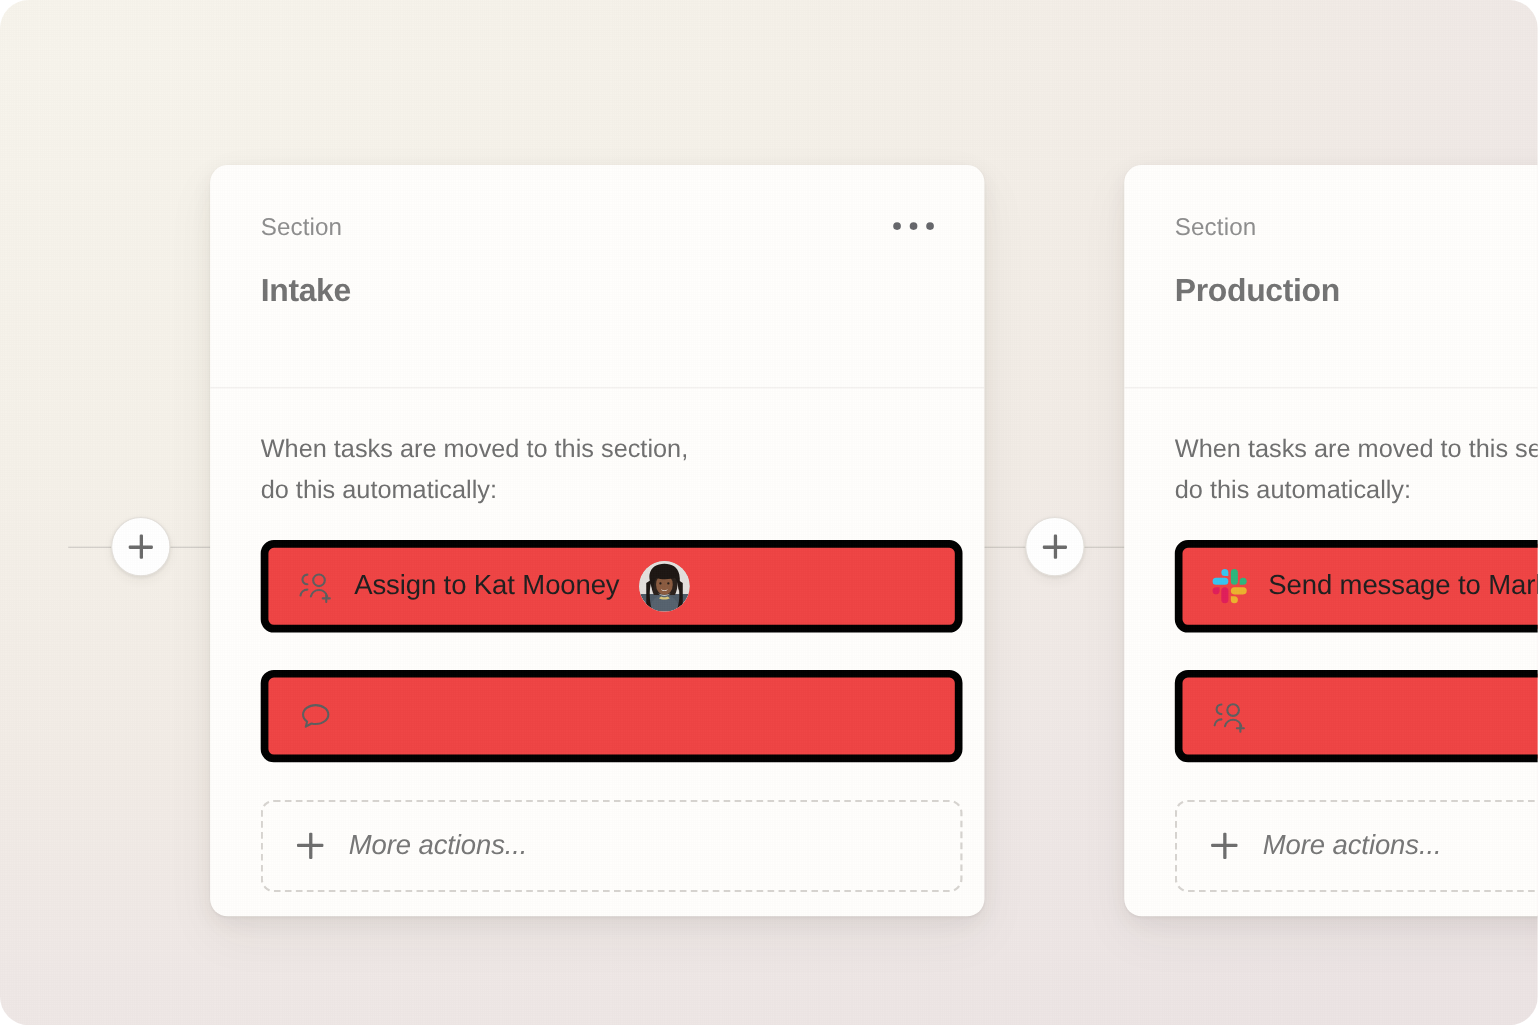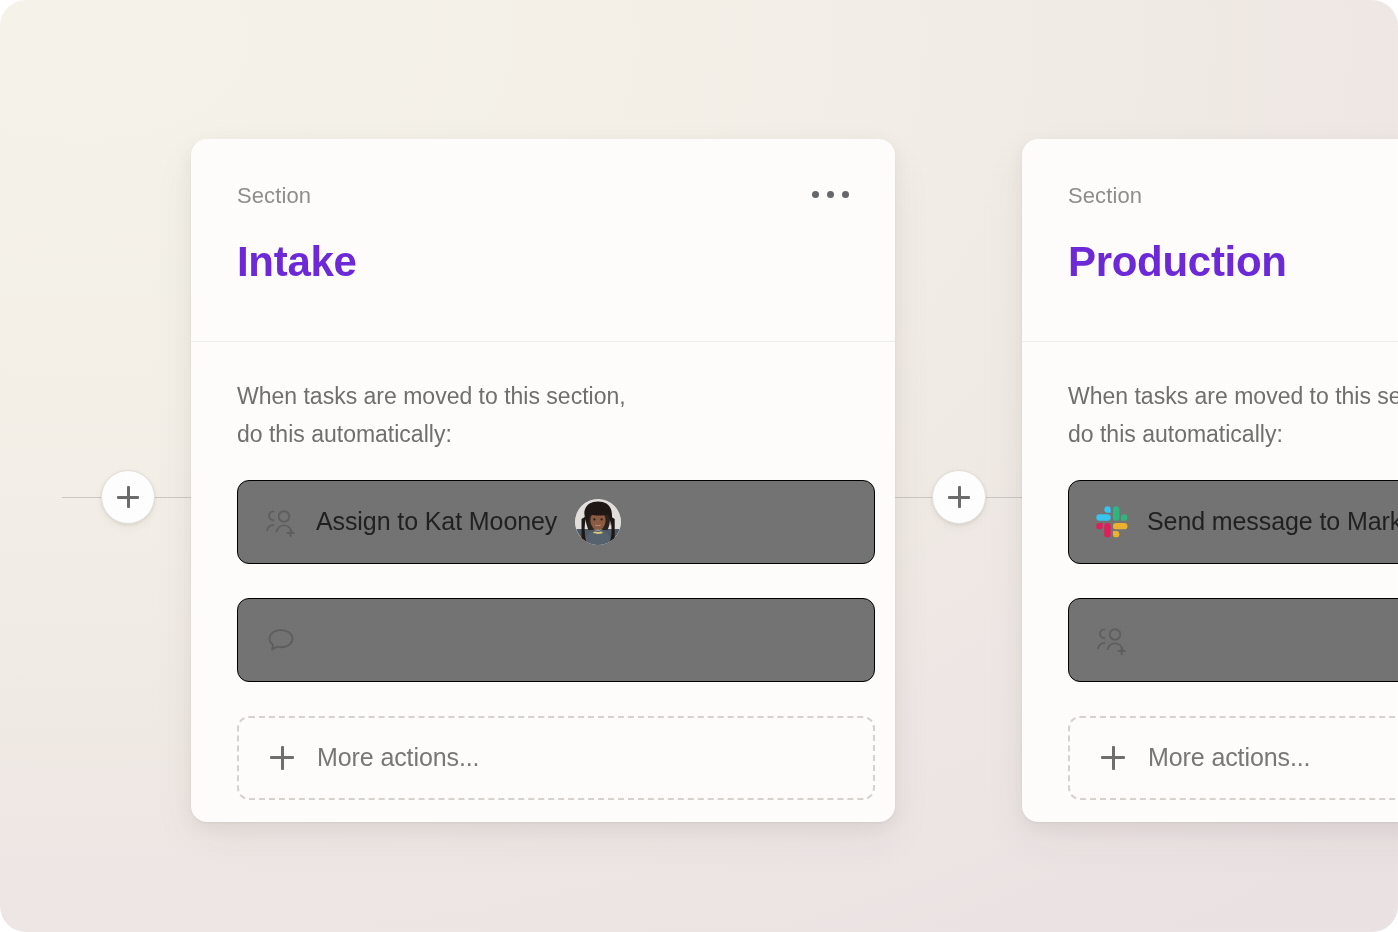--- a/index.html
+++ b/index.html
@@ -67,21 +67,21 @@
     position: absolute;
     background: #6b6b6b;
     border-radius: 1px;
   }
   .plus-glyph::before { left: 0; top: 9.5px; width: 22px; height: 3px; }
   .plus-glyph::after  { top: 0; left: 9.5px; height: 22px; width: 3px; }
 
   
   .card {
     position: absolute;
-    top: 139px;
+    top: 150px;
     width: 704px;
     height: 683px;
     background: #fffefc;
     border-radius: 16px;
     box-shadow:
       0 1px 2px rgba(60,50,40,.055),
       0 6px 18px rgba(60,50,40,.065),
       0 18px 46px rgba(60,50,40,.05);
     overflow: hidden;
   }
@@ -97,23 +97,23 @@
 
   .eyebrow {
     font-size: 22px;
     color: #8e8e8e;
     letter-spacing: .1px;
     line-height: 1;
   }
 
   .card-title {
     margin-top: 32px;
-    font-size: 42px;
+    font-size: 29px;
     font-weight: bold;
-    color: #6d28d9;
+    color: #737373;
     letter-spacing: -.3px;
     line-height: 1.1;
   }
 
   .kebab {
     position: absolute;
     right: 44px;
     top: 46px;
     display: flex;
     gap: 8px;
@@ -134,23 +134,23 @@
     font-size: 23px;
     line-height: 1.65;
     color: #6f6f6f;
     white-space: pre-line;
     margin-bottom: 26px;
   }
 
   
   .action {
     height: 84px;
-    border: 1px solid #000000;
+    border: 7px solid #000000;
     border-radius: 12px;
-    background: #737373;
+    background: #ef4444;
     display: flex;
     align-items: center;
     padding: 0 24px;
     margin-bottom: 34px;
     cursor: pointer;
     overflow: hidden;
   }
   .action .ico {
     width: 38px; height: 38px;
     flex: 0 0 38px;
@@ -170,21 +170,21 @@
     margin-left: 18px;
     overflow: hidden;
     background: #d9d5d2;
   }
 
   .action.more {
     border: 2px dashed #d7d4d0;
     background: transparent;
     margin-bottom: 0;
   }
-  .action.more .label { color: #777777; }
+  .action.more .label { color: #777777; font-style: italic; }
 
   .more-plus { position: relative; width: 24px; height: 24px; }
   .more-plus::before, .more-plus::after {
     content: ""; position: absolute; background: #6e6e6e; border-radius: 1px;
   }
   .more-plus::before { left: 0; top: 10.5px; width: 24px; height: 3px; }
   .more-plus::after  { top: 0; left: 10.5px; height: 24px; width: 3px; }
 </style>
 </head>
 <body>

